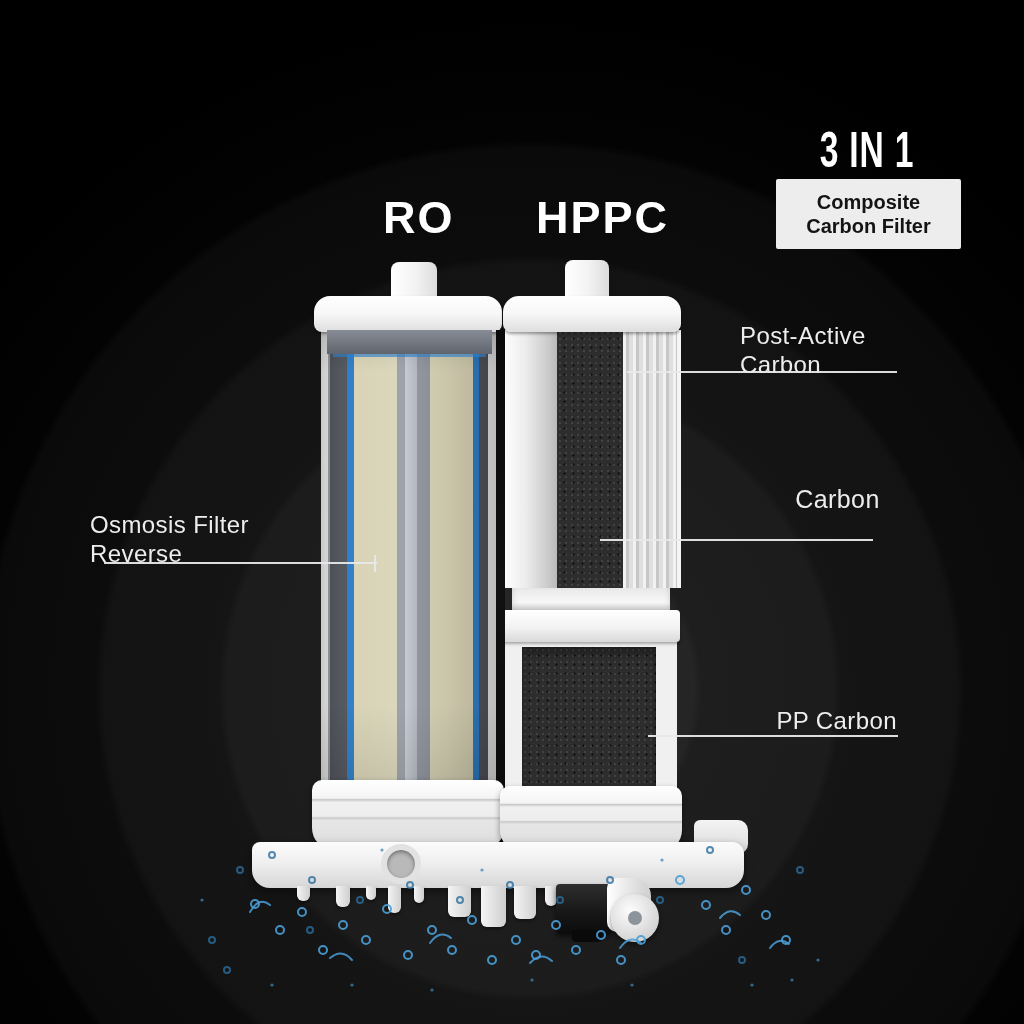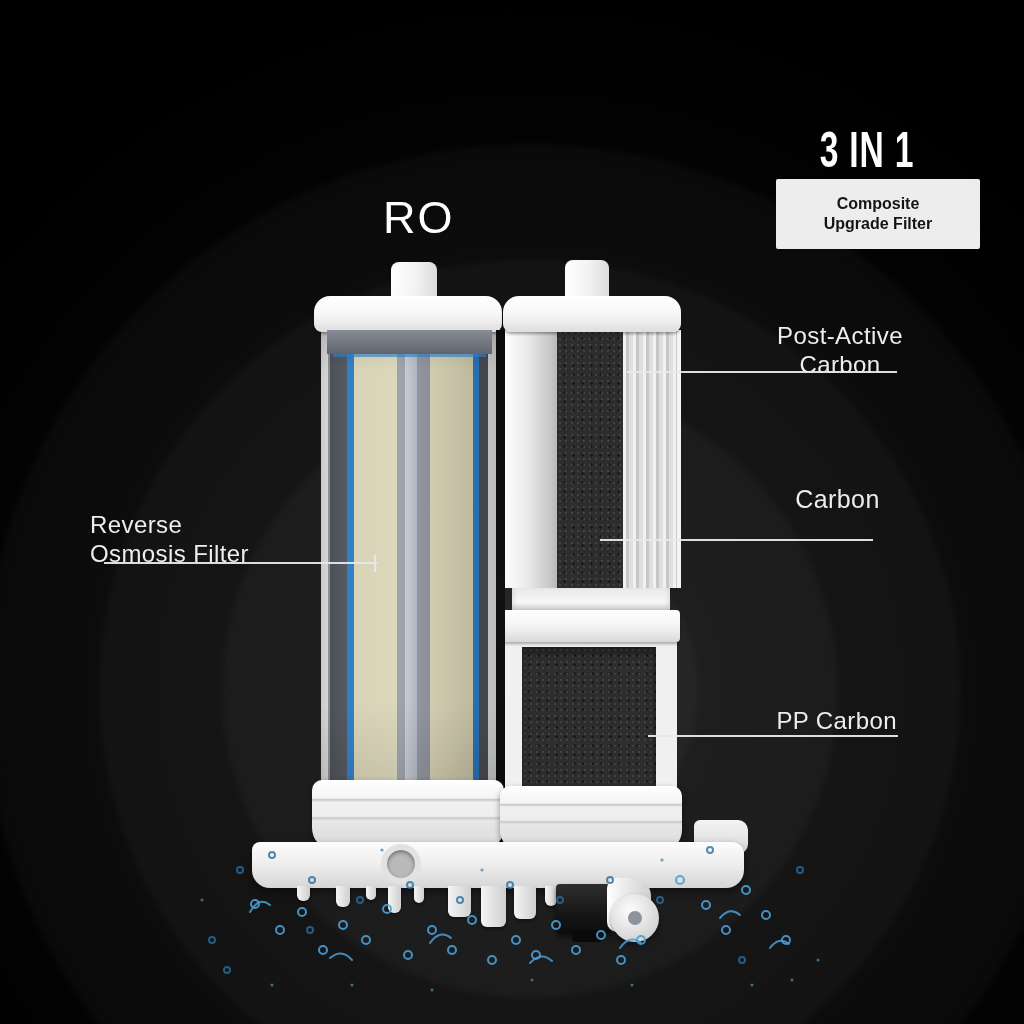--- a/index.html
+++ b/index.html
@@ -3,32 +3,32 @@
 <meta charset="utf-8">
 <style>
   html,body{margin:0;padding:0;background:#000;}
   .stage{position:relative;width:1024px;height:1024px;overflow:hidden;
     font-family:"Liberation Sans",sans-serif;
     background:radial-gradient(circle 820px at 530px 690px,
       #282828 0%,#252525 20%,#1e1e1e 21%,#1c1c1c 37%,#151515 38%,
       #131313 52%,#0c0c0c 53%,#0a0a0a 66%,#030303 67%,#000 85%);}
   .abs{position:absolute;}
   
-  .h-filter{z-index:8;color:var(--heading_text,#fff);font-weight:normal;font-size:45px;letter-spacing:2px;}
+  .h-filter{z-index:8;color:var(--heading_text,#fff);font-weight:bold;font-size:45px;letter-spacing:2px;}
   .h-ro{left:383px;top:192px;}
   .h-hppc{left:536px;top:192px;}
   
   .badge-title{z-index:8;left:782px;top:122px;width:170px;text-align:center;color:#fff;
     font-size:41px;font-weight:bold;letter-spacing:1px;transform:scale(.82,1.22);transform-origin:50% 0;}
-  .badge-box{z-index:8;left:776px;top:179px;width:204px;height:70px;background:var(--badge_bg,#ededed);
-    color:var(--badge_text,#141414);font-size:16px;font-weight:bold;text-align:center;
+  .badge-box{z-index:8;left:776px;top:179px;width:185px;height:70px;background:var(--badge_bg,#ededed);
+    color:var(--badge_text,#141414);font-size:20px;font-weight:bold;text-align:center;
     display:flex;flex-direction:column;justify-content:center;line-height:1.22;border-radius:2px;}
   
   .lbl{z-index:8;color:var(--label_text,#ededed);font-size:24px;line-height:1.2;letter-spacing:.4px;}
-  .ann-post{left:740px;top:322px;width:200px;text-align:center;}
+  .ann-post{left:740px;top:322px;width:200px;text-align:left;}
   .ann-pre{left:735px;top:484px;width:205px;text-align:center;font-size:25px;}
   .ann-pp{left:697px;top:707px;width:200px;text-align:right;}
   .ann-ro{left:90px;top:511px;width:230px;text-align:left;}
   .lead{z-index:8;height:2px;background:var(--leader_line,#e8e8e8);opacity:.95;}
   .lead-post{left:627px;top:371px;width:270px;}
   .lead-pre{left:600px;top:539px;width:273px;}
   .lead-pp{left:648px;top:735px;width:250px;}
   .lead-ro{left:104px;top:562px;width:273px;}
   .lead-ro-tick{z-index:8;left:374px;top:555px;width:2px;height:17px;background:var(--leader_line,#e8e8e8);opacity:.95;}
   
@@ -95,25 +95,26 @@
   .droplets .ringB{stroke:#2b6e9e;fill:none;stroke-width:2;opacity:.8;}
   .droplets .dotC{fill:#3f87b8;opacity:.75;}
   .droplets .sq{stroke:var(--droplet_blue,#4a9fd8);fill:none;stroke-width:2;stroke-linecap:round;opacity:.85;}
 </style>
 </head>
 <body>
 
 <div class="stage">
 
   <div class="abs h-filter h-ro">RO</div>
+  <div class="abs h-filter h-hppc">HPPC</div>
 
   <div class="abs badge-title">3 IN 1</div>
   <div class="abs badge-box">
     <span>Composite</span>
-    <span>Upgrade Filter</span>
+    <span>Carbon Filter</span>
   </div>
 
   <div class="abs nub ro-nub"></div>
   <div class="abs cap ro-cap"></div>
   <div class="abs ro-body"></div>
   <div class="abs ro-header"></div>
   <div class="abs ro-blue-top"></div>
   <div class="abs collar ro-collar"></div>
 
   <div class="abs nub hppc-nub"></div>
@@ -228,19 +229,19 @@
 
   <div class="abs lbl ann-pre">
     <div>Carbon</div>
   </div>
   <div class="abs lead lead-pre"></div>
 
   <div class="abs lbl ann-pp">PP Carbon</div>
   <div class="abs lead lead-pp"></div>
 
   <div class="abs lbl ann-ro">
+    <div>Osmosis Filter</div>
     <div>Reverse</div>
-    <div>Osmosis Filter</div>
   </div>
   <div class="abs lead lead-ro"></div>
   <div class="abs lead-ro-tick"></div>
 
 </div>
 
 </body></html>

